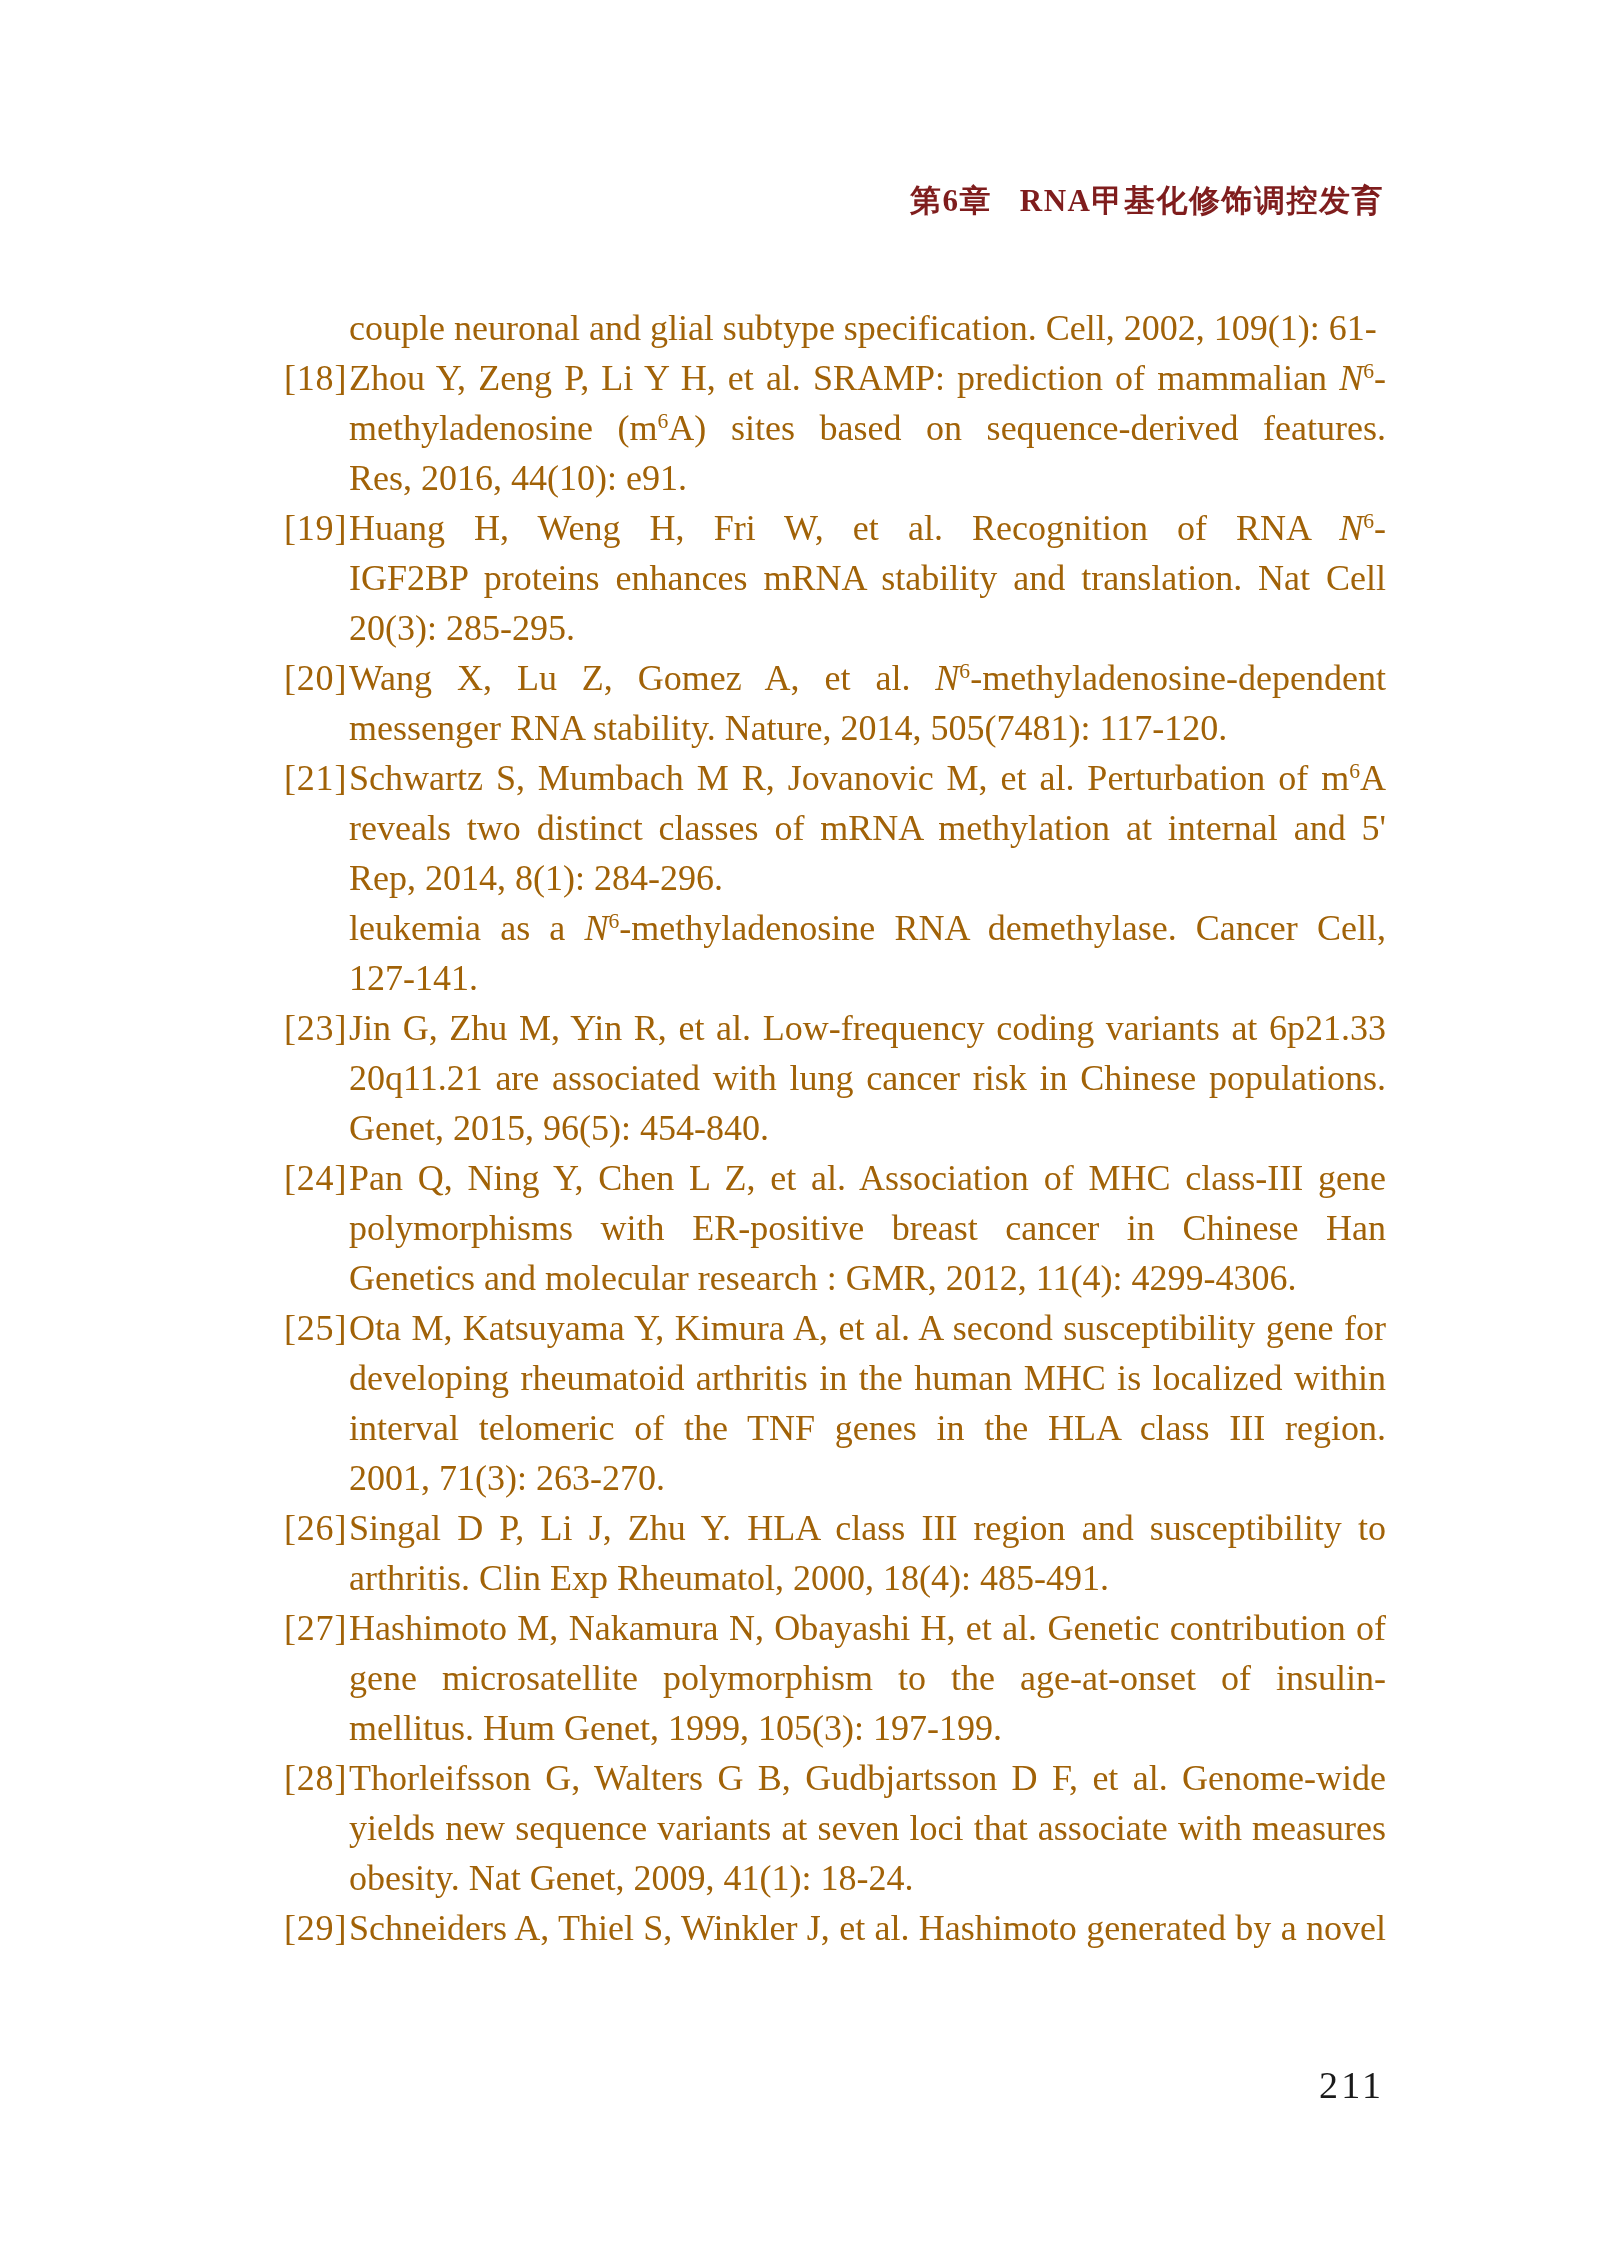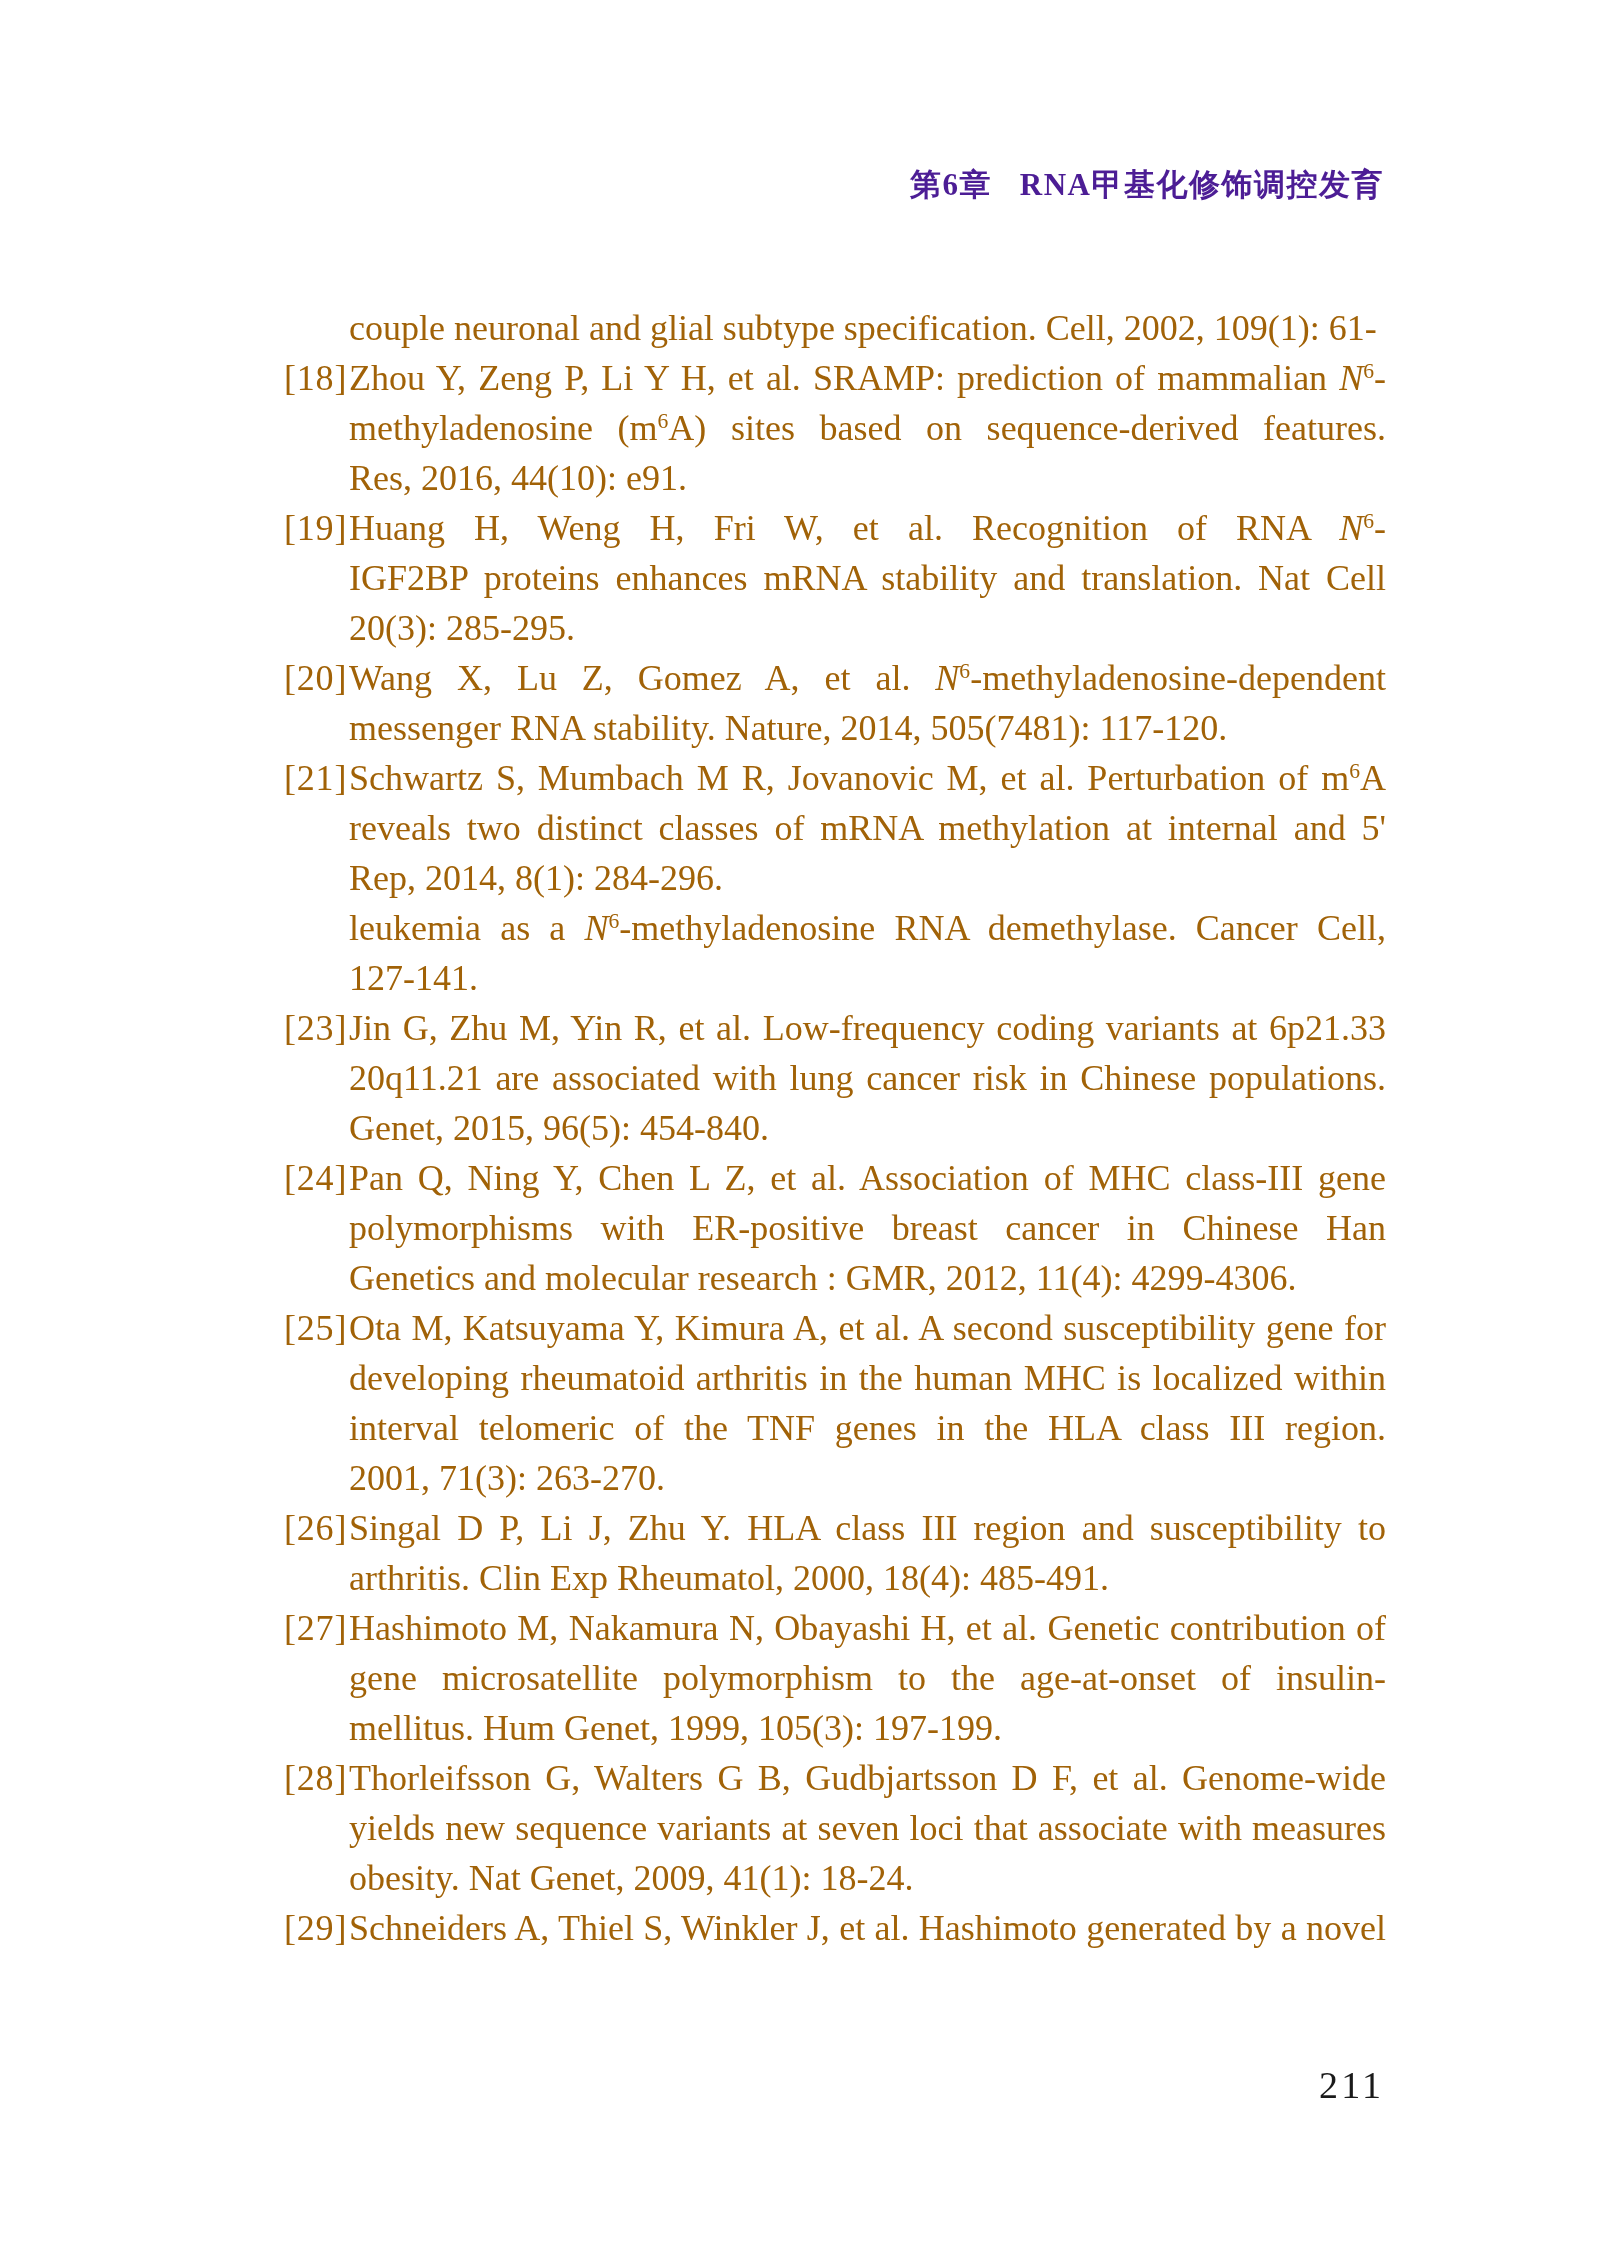--- a/index.html
+++ b/index.html
@@ -11,27 +11,27 @@
     position: relative;
     width: 1623px;
     height: 2261px;
     background: #ffffff;
     color: #1a1a1a;
     font-family: "Liberation Serif", serif;
     overflow: hidden;
   }
   .running-header {
     position: absolute;
-    top: 164px;
+    top: 180px;
     right: 239px;
     font-size: 31px;
     font-weight: 700;
     letter-spacing: 1.5px;
     white-space: nowrap;
-    color: #4c1d95;
+    color: #7f1d1d;
   }
   .running-header .chapter-title {
     margin-left: 0.9em;
   }
   .refs {
     position: absolute;
     left: 284px;
     top: 303px;
     width: 1102px;
     font-size: 36px;

